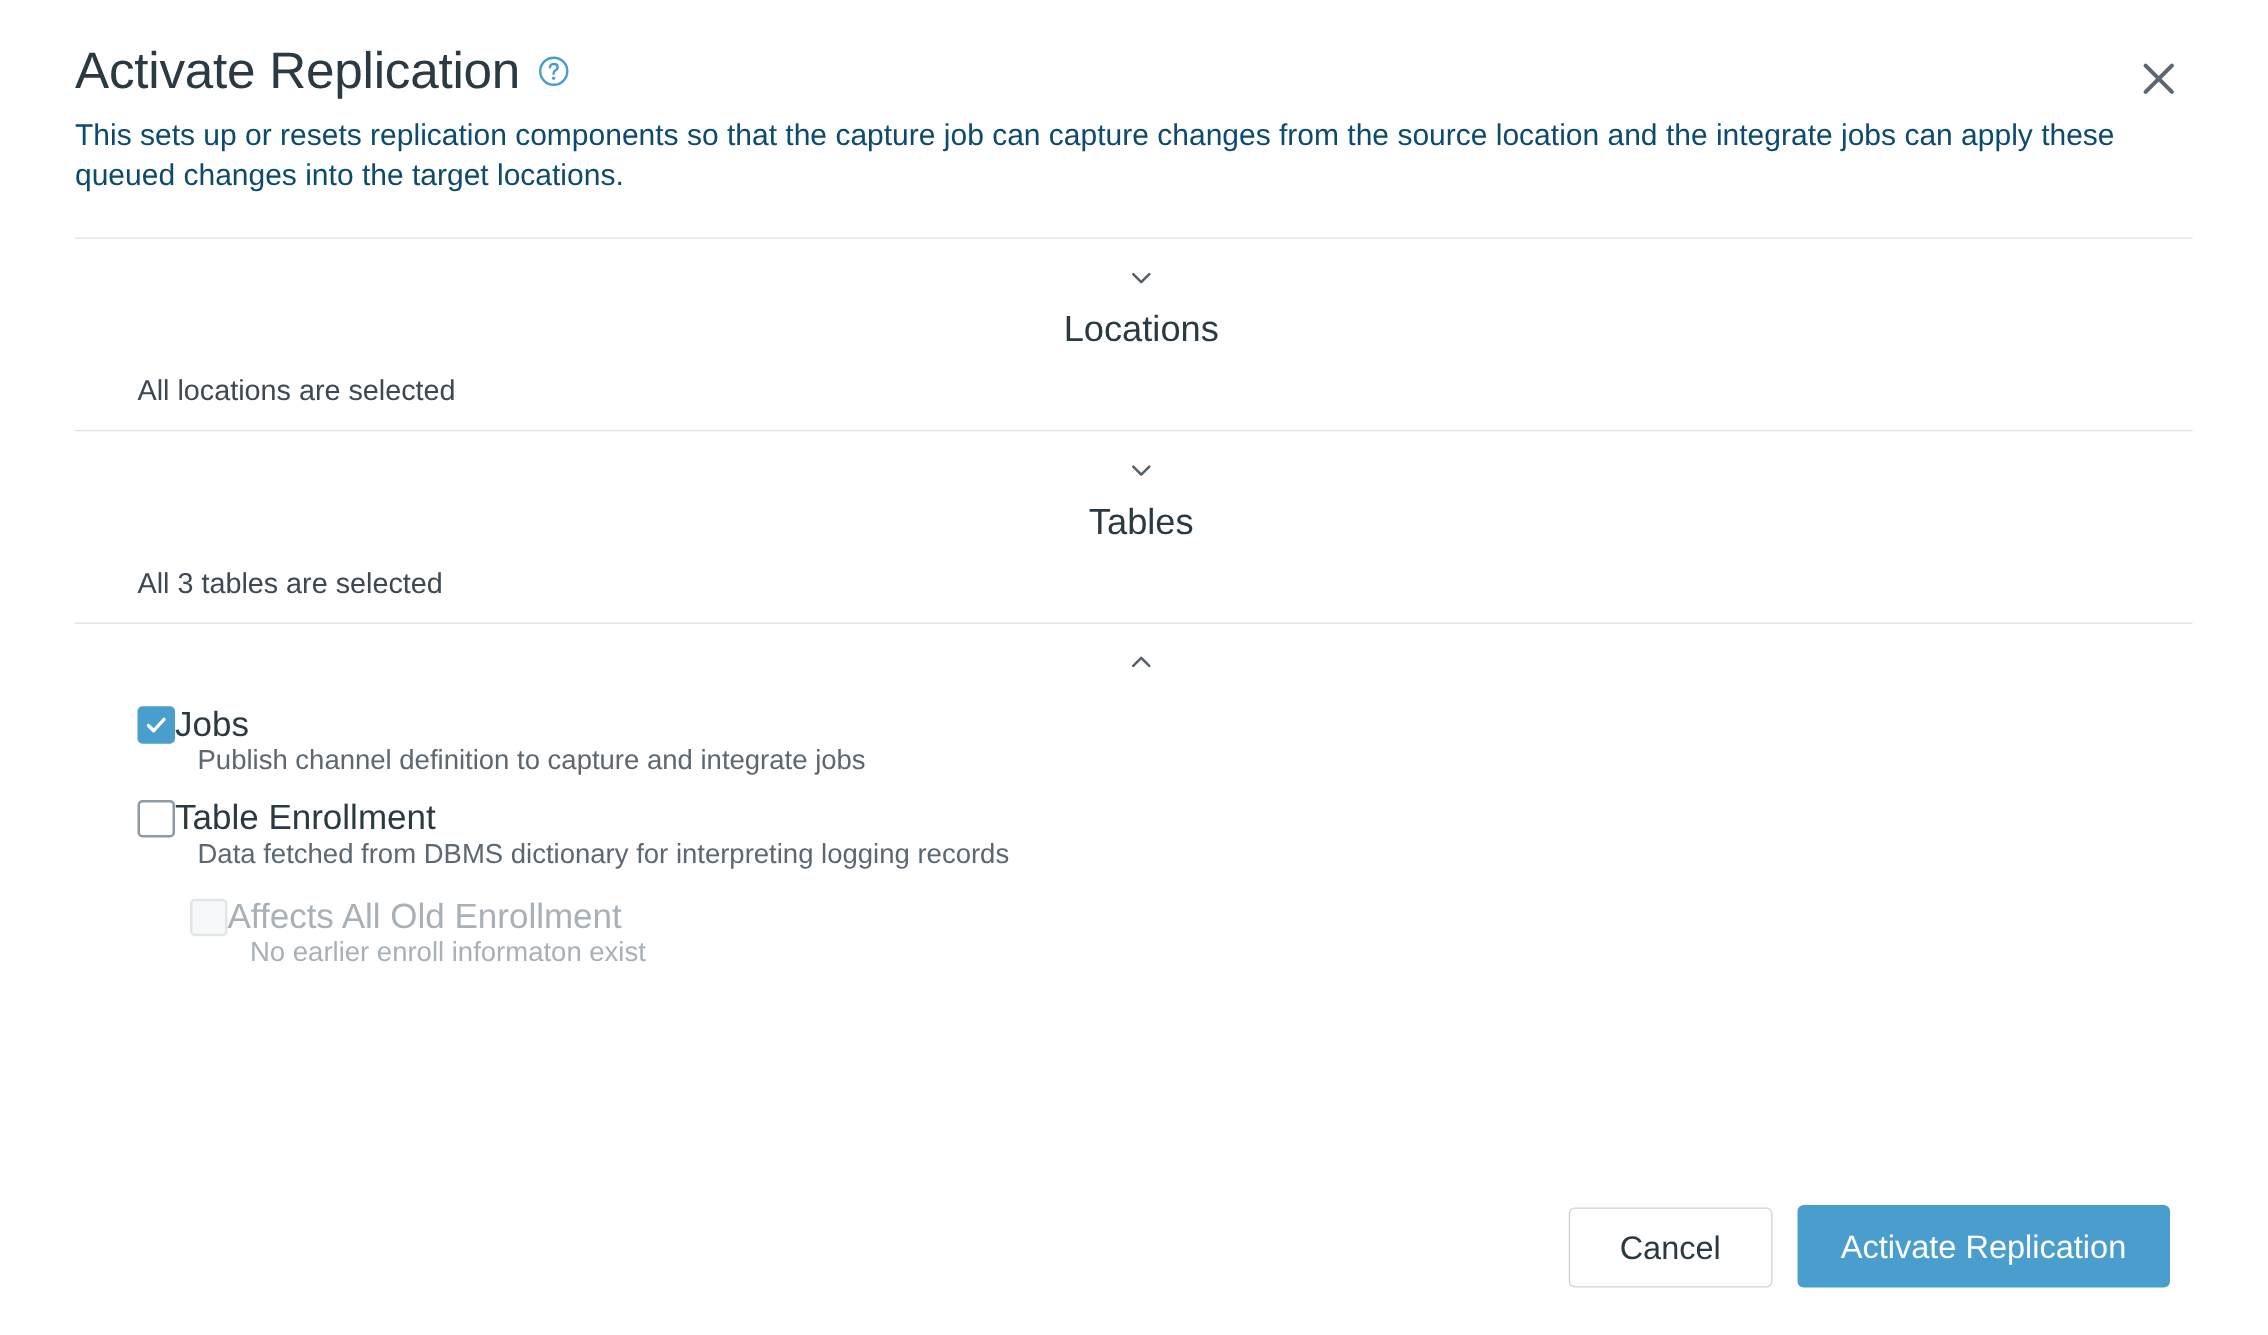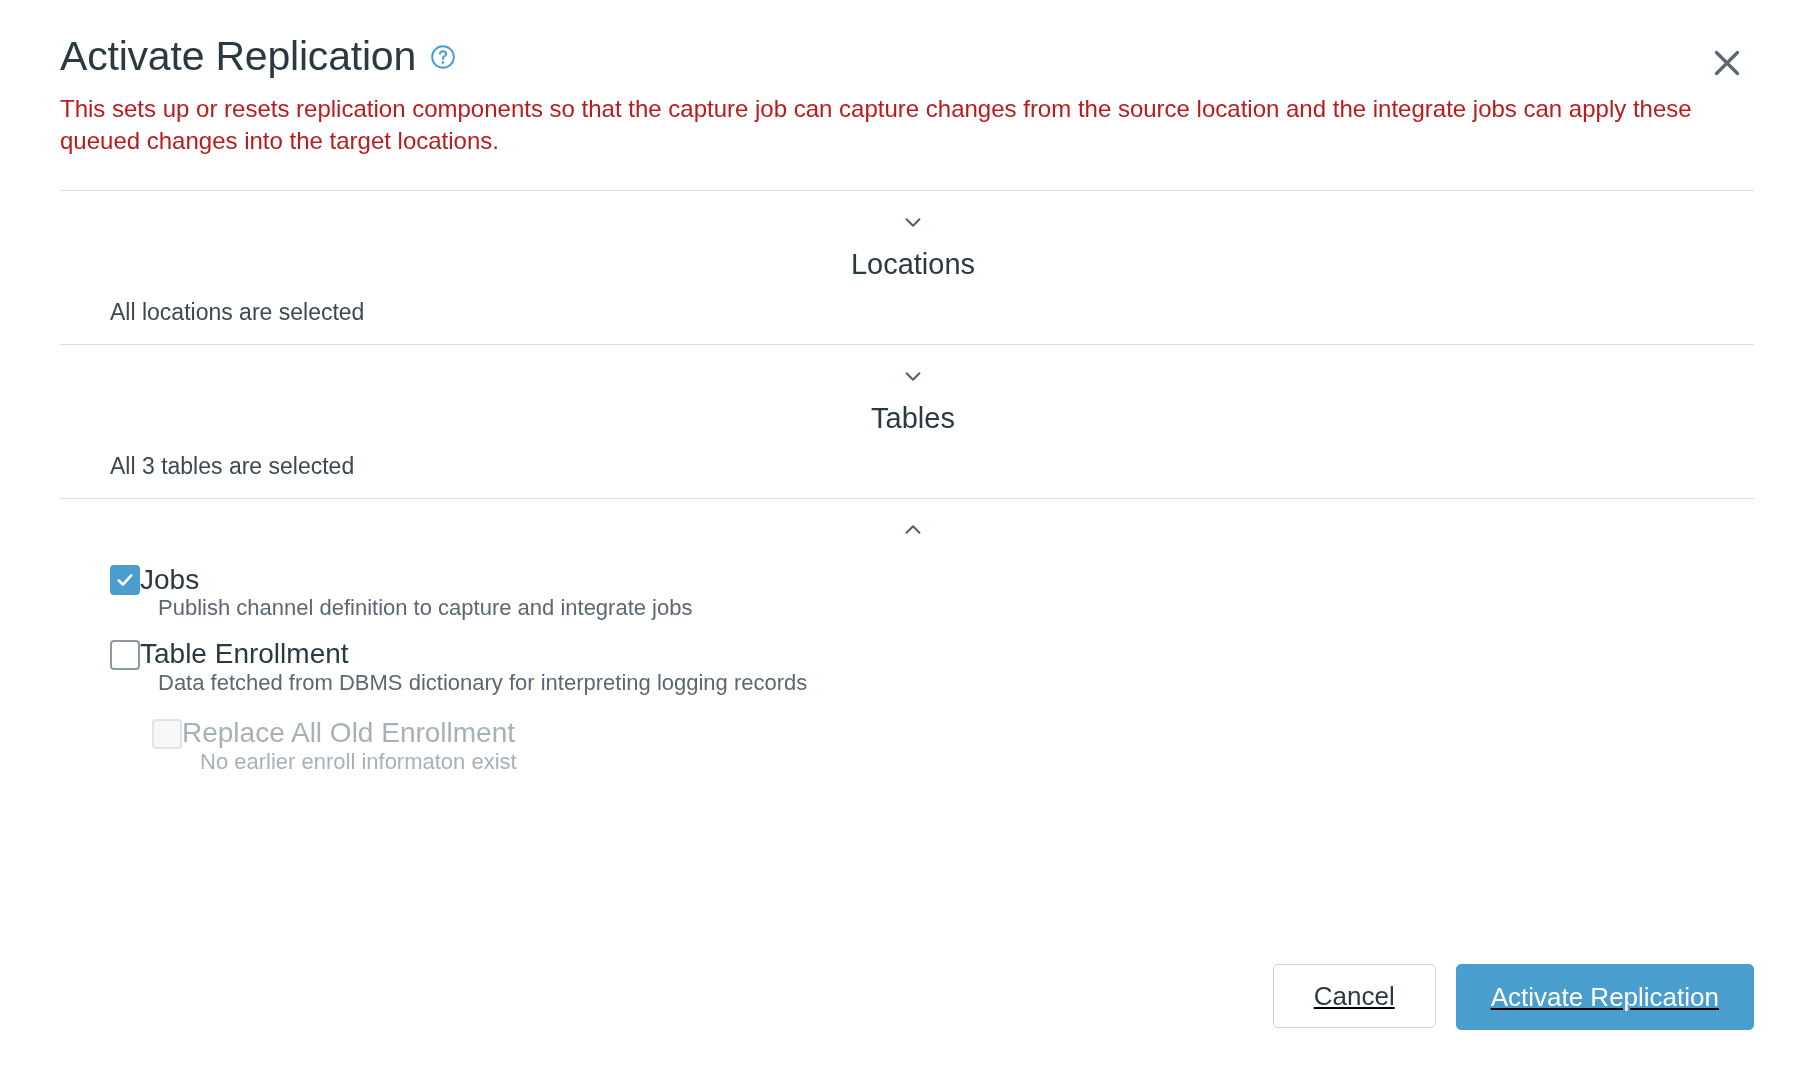--- a/index.html
+++ b/index.html
@@ -26,21 +26,21 @@
     color: #2b3a42;
     letter-spacing: -0.2px;
     line-height: 1.1;
   }
   .help-icon { display: inline-flex; align-items: center; cursor: pointer; }
   .help-icon svg { display: block; }
   .desc {
     margin-top: 14px;
     font-size: 24px;
     line-height: 1.33;
-    color: #b91c1c;
+    color: #0c4a6e;
     max-width: 1640px;
     font-weight: 400;
   }
   .close-btn {
     position: absolute;
     top: 36px; right: 0px;
     width: 54px; height: 54px;
     display: flex; align-items: center; justify-content: center;
     cursor: pointer;
     background: transparent; border: none; padding: 0;
@@ -92,22 +92,22 @@
   .cb-help {
     font-size: 22px; color: #5c6771;
     padding-left: 98px; font-weight: 400;
   }
   .cb-help.indent { padding-left: 140px; }
   .cb-help.disabled { color: #a8b0b8; }
 
   
   .footer {
     position: absolute;
-    right: 60px; bottom: 38px;
-    display: flex; align-items: flex-start; gap: 20px; text-decoration: underline;
+    right: 78px; bottom: 38px;
+    display: flex; align-items: flex-end; gap: 20px;
   }
   .btn {
     font-family: "Liberation Sans", sans-serif;
     font-size: 26px;
     border-radius: 5px;
     cursor: pointer;
     line-height: 1;
   }
   .btn-secondary {
     background: #ffffff;
@@ -198,21 +198,21 @@
     <div class="cb-help">Publish channel definition to capture and integrate jobs</div>
 
     <div class="cb-row">
       <span class="cb"></span>
       <span class="cb-label">Table Enrollment</span>
     </div>
     <div class="cb-help">Data fetched from DBMS dictionary for interpreting logging records</div>
 
     <div class="cb-row indent">
       <span class="cb disabled"></span>
-      <span class="cb-label disabled">Replace All Old Enrollment</span>
+      <span class="cb-label disabled">Affects All Old Enrollment</span>
     </div>
     <div class="cb-help indent disabled">No earlier enroll informaton exist</div>
 
   </div>
 
   <div class="footer">
     <button class="btn btn-secondary">Cancel</button>
     <button class="btn btn-primary">Activate Replication</button>
   </div>
 

